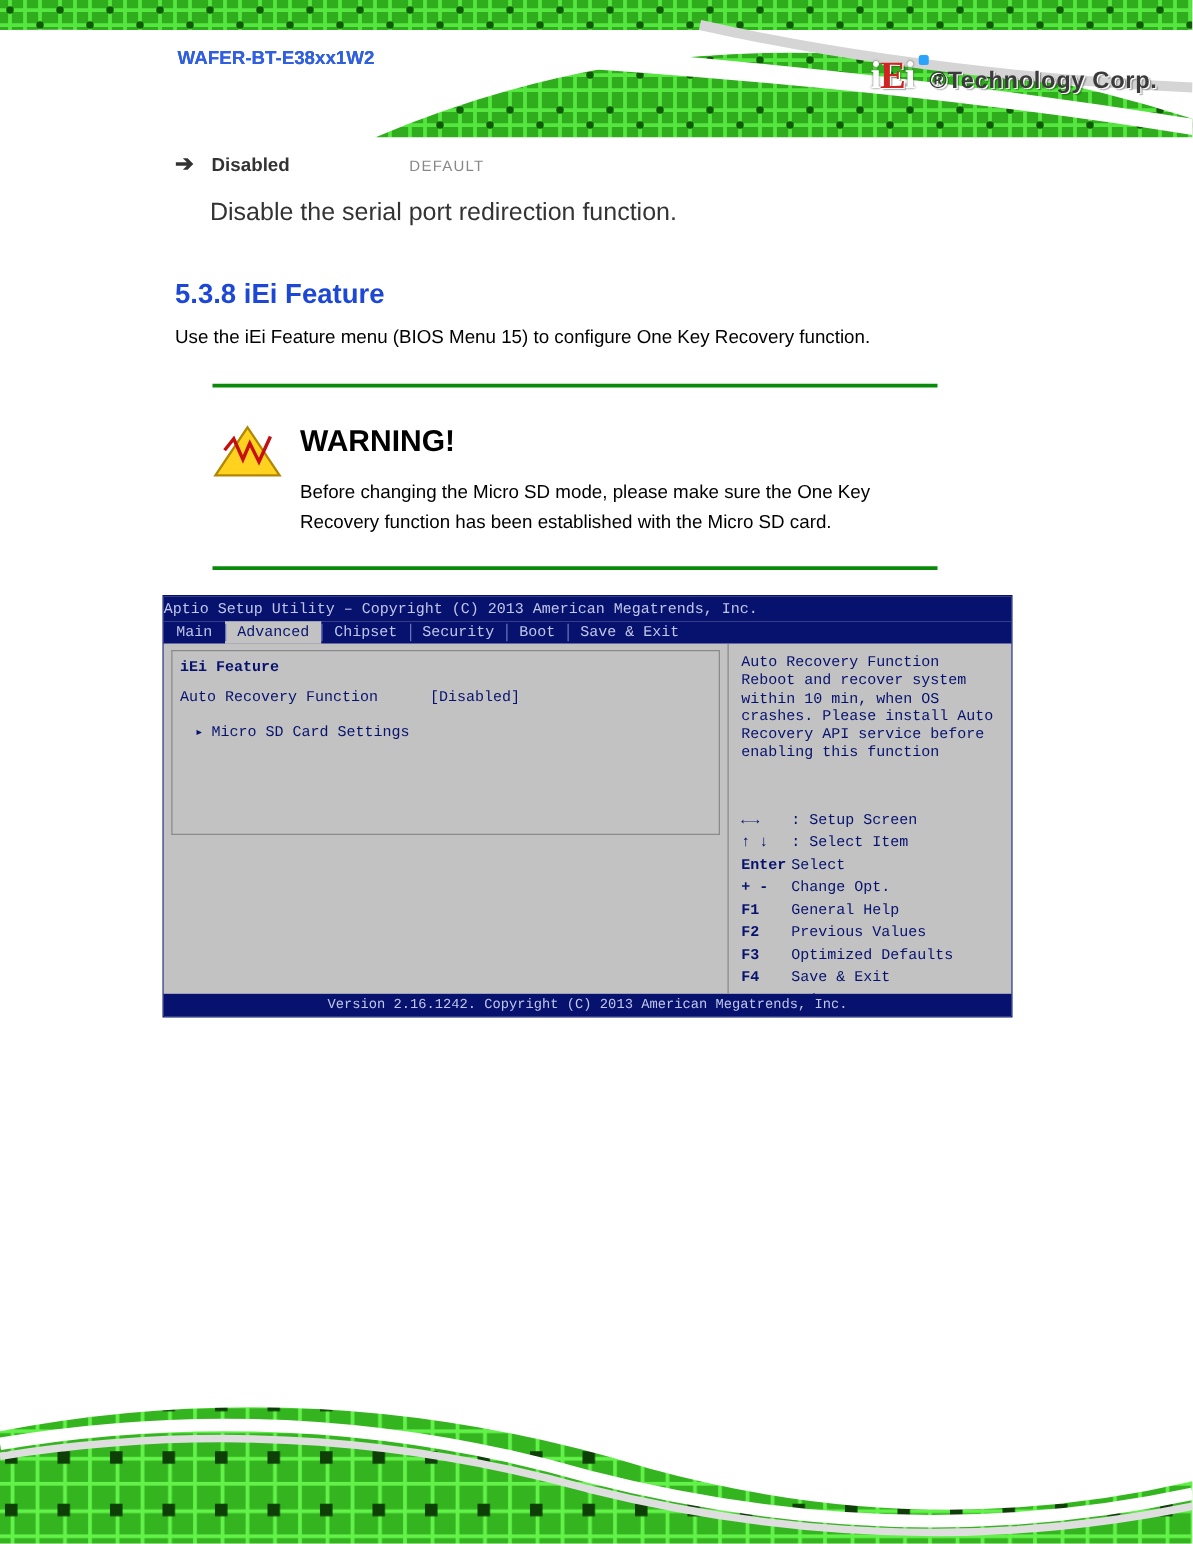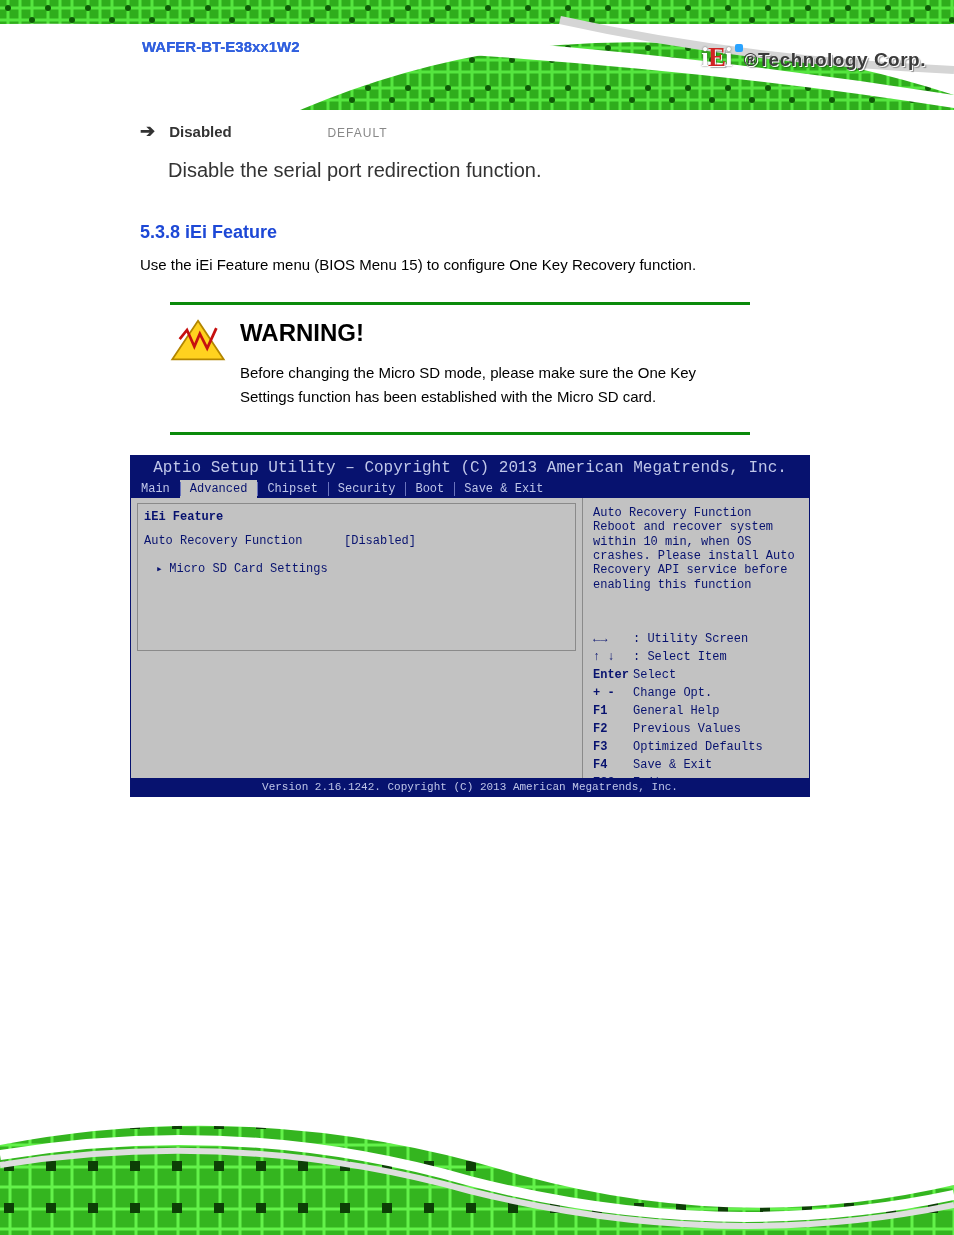--- a/index.html
+++ b/index.html
@@ -7,48 +7,48 @@
 
   
   .hdr, .ftr { position: absolute; left: 0; width: 954px; pointer-events: none; }
   .hdr { top: 0; height: 110px; }
   .ftr { bottom: 0; height: 120px; }
   .hdr svg, .ftr svg { display: block; }
 
   .brand { position: absolute; top: 42px; right: 28px; font-weight: 700; font-size: 19px;
            color: #3b3b3b; text-shadow: 1px 1px 0 #fff, 2px 2px 1px rgba(0,0,0,.35); letter-spacing: .5px; }
   .brand .dot { display:inline-block; width:8px; height:8px; background:#2aa3ff; border-radius:2px; vertical-align:top; margin-left:-2px; margin-top:2px;}
-  .brand .logo { font-family: Georgia, 'Times New Roman', serif; font-size:27px; color:#d02424; letter-spacing:-1px; margin-right:6px;text-align:right;}
+  .brand .logo { font-family: Georgia, 'Times New Roman', serif; font-size:31px; color:#d02424; letter-spacing:-1px; margin-right:6px;text-align:right;}
   .brand .logo .bar{ color:#fff; text-shadow:0 0 2px #555;}
   
   .page { position: absolute; top: 120px; left: 0; width: 954px; padding: 0 140px 0 140px; }
 
   .crumb { font-size: 15px; color: #333; margin-bottom: 28px; }
   .crumb .arrow { font-size: 18px; font-weight: 700; margin-right: 10px; }
   .crumb .lbl { display:inline-block; width: 150px; font-weight:700; }
   .crumb .def { color:#888; font-size:12px; letter-spacing:1px; margin-left:4px;}
 
   .crumb .desc { display:block; margin: 12px 0 0 28px; font-size: 20px; line-height: 1.6; width: 620px; }
 
-  .h2 { font-size: 18px; font-weight: 700; color: #1d48d6; margin: 36px 0 10px 0; }
+  .h2 { font-size: 22px; font-weight: 700; color: #1d48d6; margin: 36px 0 10px 0; }
   .para { font-size: 15px; line-height: 1.55; margin-top: 10px; }
 
   
   .warnwrap { margin: 26px 0 20px 30px; width: 580px; }
   .warnwrap hr { border: 0; border-top: 3px solid #0a8a0a; margin: 0; }
-  .warnrow { display:flex; padding: 14px 0 24px 0; }
+  .warnrow { display:flex; padding: 30px 0 24px 0; }
   .warnicon { width:70px; flex:0 0 70px; }
   .warnicon svg { width:56px; height:44px; }
   .warnbody { flex:1; }
   .warnhdr { font-family: Verdana, Geneva, sans-serif; font-size: 24px; font-weight:700; margin-bottom: 14px;}
   .warnbody p { font-size: 15px; line-height:1.55; }
 
   
   .bios { margin: 14px 0 10px -10px; width: 680px; border: 1px solid #07126f; font-family: 'Courier New', monospace; font-size: 12px; }
-  .bios-top { background:#07126f; color:#bfc6e8; text-align:center; padding:3px 0; font-size:16px; }
+  .bios-top { background:#07126f; color:#bfc6e8; padding:3px 0; font-size:12px; }
   .bios-menu { display:flex; background:#07126f; }
   .bios-menu div { padding:2px 10px; color:#bfc6e8; position:relative; }
   .bios-menu div.active { background:#c2c2c2; color:#07126f; }
   .bios-menu div + div::before { content:""; position:absolute; left:0; top:2px; bottom:2px; width:1px; background:#6a74bd; }
   .bios-body { display:flex; background:#c2c2c2; height: 280px; }
   .bios-left { flex: 0 0 452px; border-right:1px solid #8a8a8a; position:relative; }
   .bios-left .box { margin:5px 6px 0 6px; border:1px solid #8a8a8a; height:148px; padding:6px; }
   .bios-left .sec-title { color:#07126f; font-weight:700; }
   .bios-left .kv { display:flex; margin-top:10px; }
   .bios-left .kv .k { color:#07126f; width:200px; }
@@ -111,21 +111,21 @@
     <hr>
     <div class="warnrow">
       <div class="warnicon">
         <svg viewBox="0 0 60 48">
           <polygon points="30,2 58,44 2,44" fill="#ffd21f" stroke="#b38600" stroke-width="2"></polygon>
           <polyline points="10,22 18,12 26,30 32,16 40,32 50,10" fill="none" stroke="#c61010" stroke-width="3"></polyline>
         </svg>
       </div>
       <div class="warnbody">
         <div class="warnhdr">WARNING!</div>
-        <p>Before changing the Micro SD mode, please make sure the One Key Settings function has been established with the Micro SD card.</p>
+        <p>Before changing the Micro SD mode, please make sure the One Key Recovery function has been established with the Micro SD card.</p>
       </div>
     </div>
     <hr>
   </div>
 
   <div class="bios">
     <div class="bios-top">Aptio Setup Utility – Copyright (C) 2013 American Megatrends, Inc.</div>
     <div class="bios-menu">
       <div>Main</div>
       <div class="active">Advanced</div>
@@ -143,21 +143,21 @@
             <span class="v">[Disabled]</span>
           </div>
           <div class="items" style="">
             <div>Micro SD Card Settings</div>
           </div>
         </div>
       </div>
       <div class="bios-right">
         <div class="hint">Auto Recovery Function Reboot and recover system within 10 min, when OS crashes. Please install Auto Recovery API service before enabling this function</div>
         <div class="keys">
-          <div><span class="sym">←→</span><span>: Utility Screen</span></div>
+          <div><span class="sym">←→</span><span>: Setup Screen</span></div>
           <div><span class="sym">↑ ↓</span><span>: Select Item</span></div>
           <div><span class="sym">Enter</span><span>Select</span></div>
           <div><span class="sym">+ -</span><span>Change Opt.</span></div>
           <div><span class="sym">F1</span><span>General Help</span></div>
           <div><span class="sym">F2</span><span>Previous Values</span></div>
           <div><span class="sym">F3</span><span>Optimized Defaults</span></div>
           <div><span class="sym">F4</span><span>Save &amp; Exit</span></div>
           <div><span class="sym">ESC</span><span>Exit</span></div>
         </div>
       </div>

